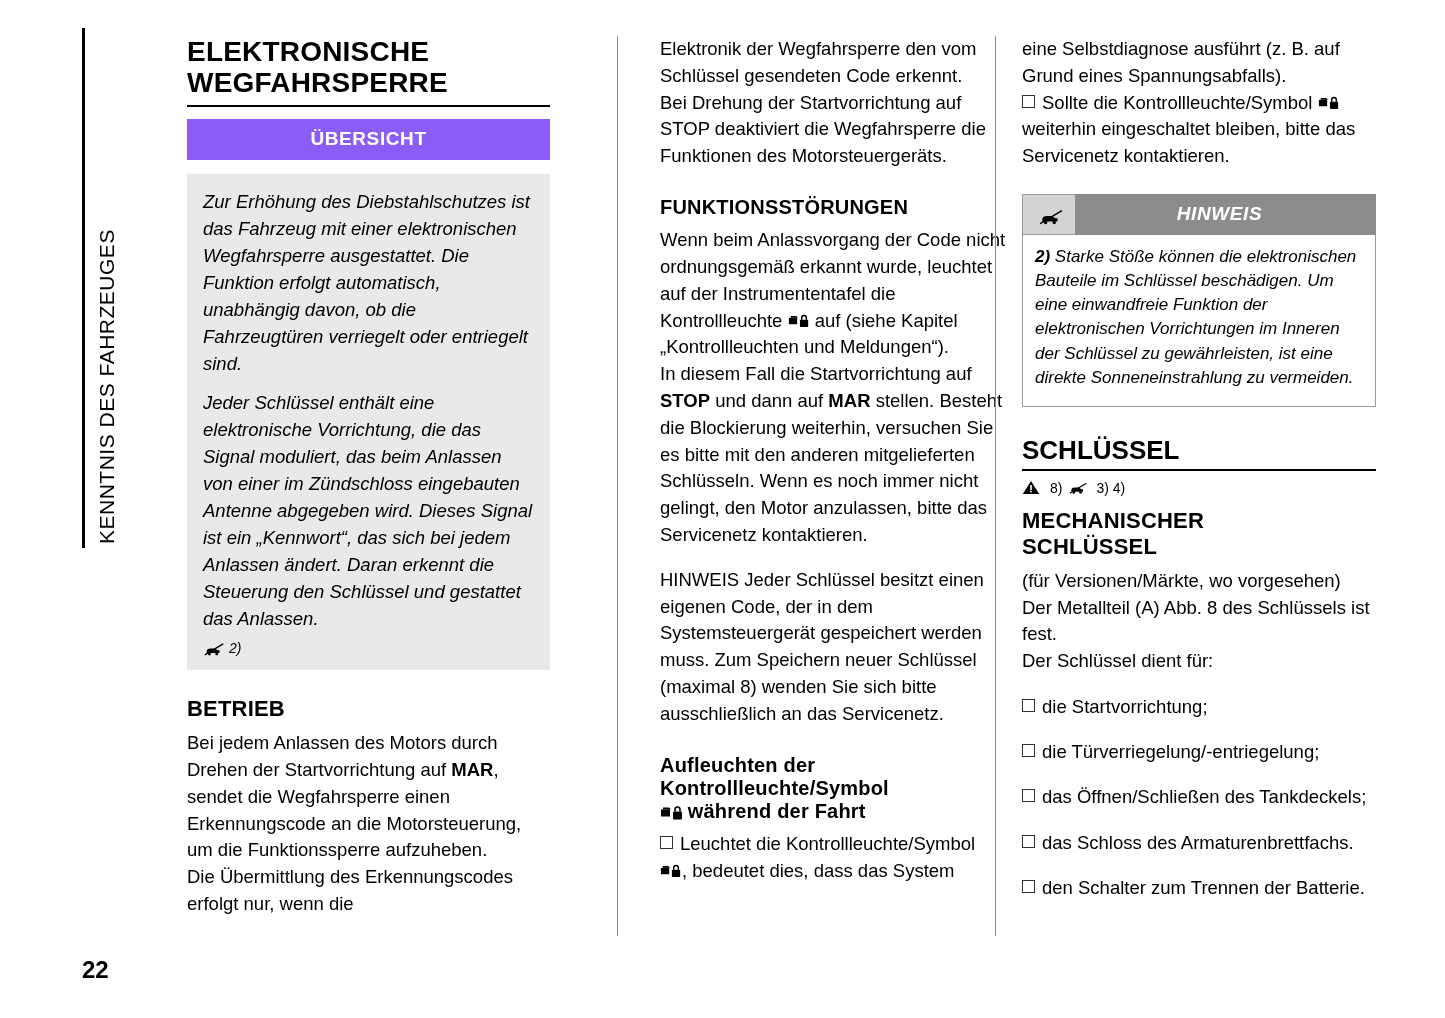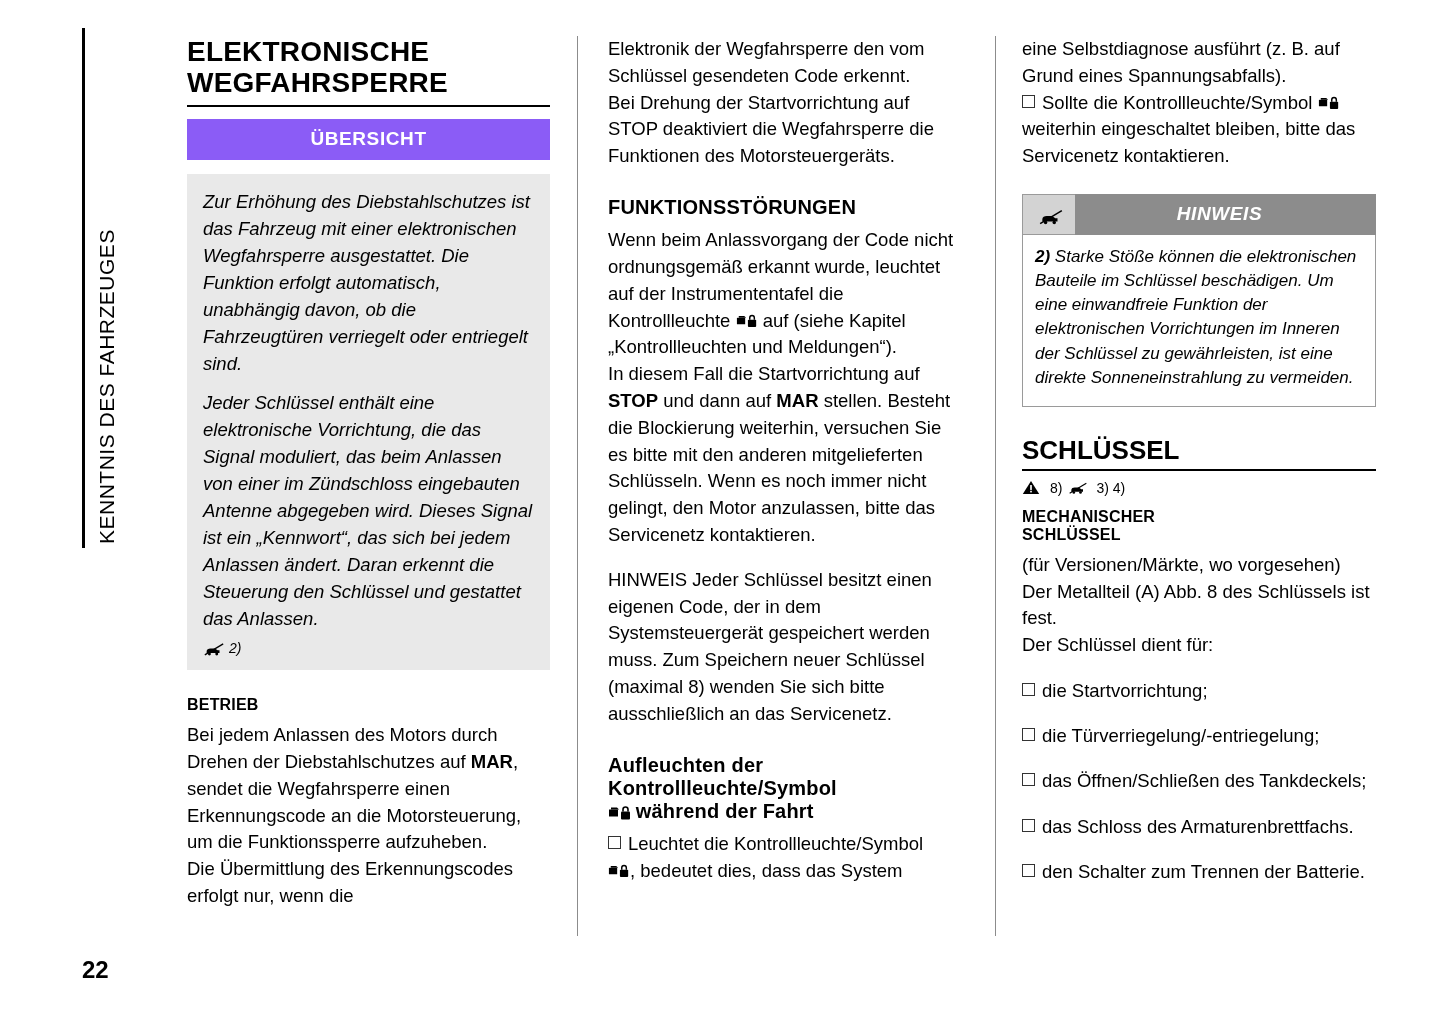--- a/index.html
+++ b/index.html
@@ -47,21 +47,21 @@
     padding-left: 4px;
     white-space: nowrap;
   }
   .col {
     position: absolute;
     top: 36px;
     width: 372px;
     height: 900px;
   }
   #col1 { left: 170px; width: 380px; }
-  #col2 { left: 577px; width: 380px; border-left: 1px solid #8c8c8c; padding-left: 4px; }
+  #col2 { left: 617px; width: 380px; border-left: 1px solid #8c8c8c; padding-left: 16px; }
   #col3 { left: 995px; width: 380px; border-left: 1px solid #8c8c8c; }
   .colinner { padding-left: 17px; }
   #col2 .colinner, #col3 .colinner { padding-left: 26px; }
 
   h1.title {
     font-size: 28px;
     font-weight: bold;
     line-height: 1.12;
     margin: 0 0 6px 0;
     letter-spacing: 0.2px;
@@ -84,21 +84,21 @@
     padding: 14px 16px 12px 16px;
     margin-top: 14px;
     font-style: italic;
     font-size: 18.5px;
     line-height: 1.46;
   }
   .grey-box p { margin: 0 0 0 0; }
   .grey-box p + p { margin-top: 12px; }
 
   h2.sect {
-    font-size: 16px;
+    font-size: 22px;
     font-weight: bold;
     margin: 26px 0 8px 0;
     letter-spacing: 0.2px;
   }
   h2.sect.big { font-size: 20px; }
   p.body {
     font-size: 18.5px;
     line-height: 1.45;
     margin: 0 0 0 0;
   }
@@ -211,21 +211,21 @@
               <path d="M4 13c0-2 2-3 4-3h5l3 2h2v3H4z" fill="#000"></path>
               <circle cx="7" cy="16" r="1.6" fill="#000"></circle>
               <circle cx="15" cy="16" r="1.6" fill="#000"></circle>
             </svg>
           </span>
           <span>2)</span>
         </div>
       </div>
 
       <h2 class="sect">BETRIEB</h2>
-      <p class="body"><span>Bei jedem Anlassen des Motors durch Drehen der Diebstahlschutzes auf </span><b>MAR</b><span>, sendet die Wegfahrsperre einen Erkennungscode an die Motorsteuerung, um die Funktionssperre aufzuheben.</span></p>
+      <p class="body"><span>Bei jedem Anlassen des Motors durch Drehen der Startvorrichtung auf </span><b>MAR</b><span>, sendet die Wegfahrsperre einen Erkennungscode an die Motorsteuerung, um die Funktionssperre aufzuheben.</span></p>
       <p class="body">Die Übermittlung des Erkennungscodes erfolgt nur, wenn die</p>
     </div>
   </div>
 
   <div class="col" id="col2">
     <div class="colinner">
       <p class="body">Elektronik der Wegfahrsperre den vom Schlüssel gesendeten Code erkennt.</p>
       <p class="body">Bei Drehung der Startvorrichtung auf STOP deaktiviert die Wegfahrsperre die Funktionen des Motorsteuergeräts.</p>
 
       <h2 class="sect big">FUNKTIONSSTÖRUNGEN</h2>

